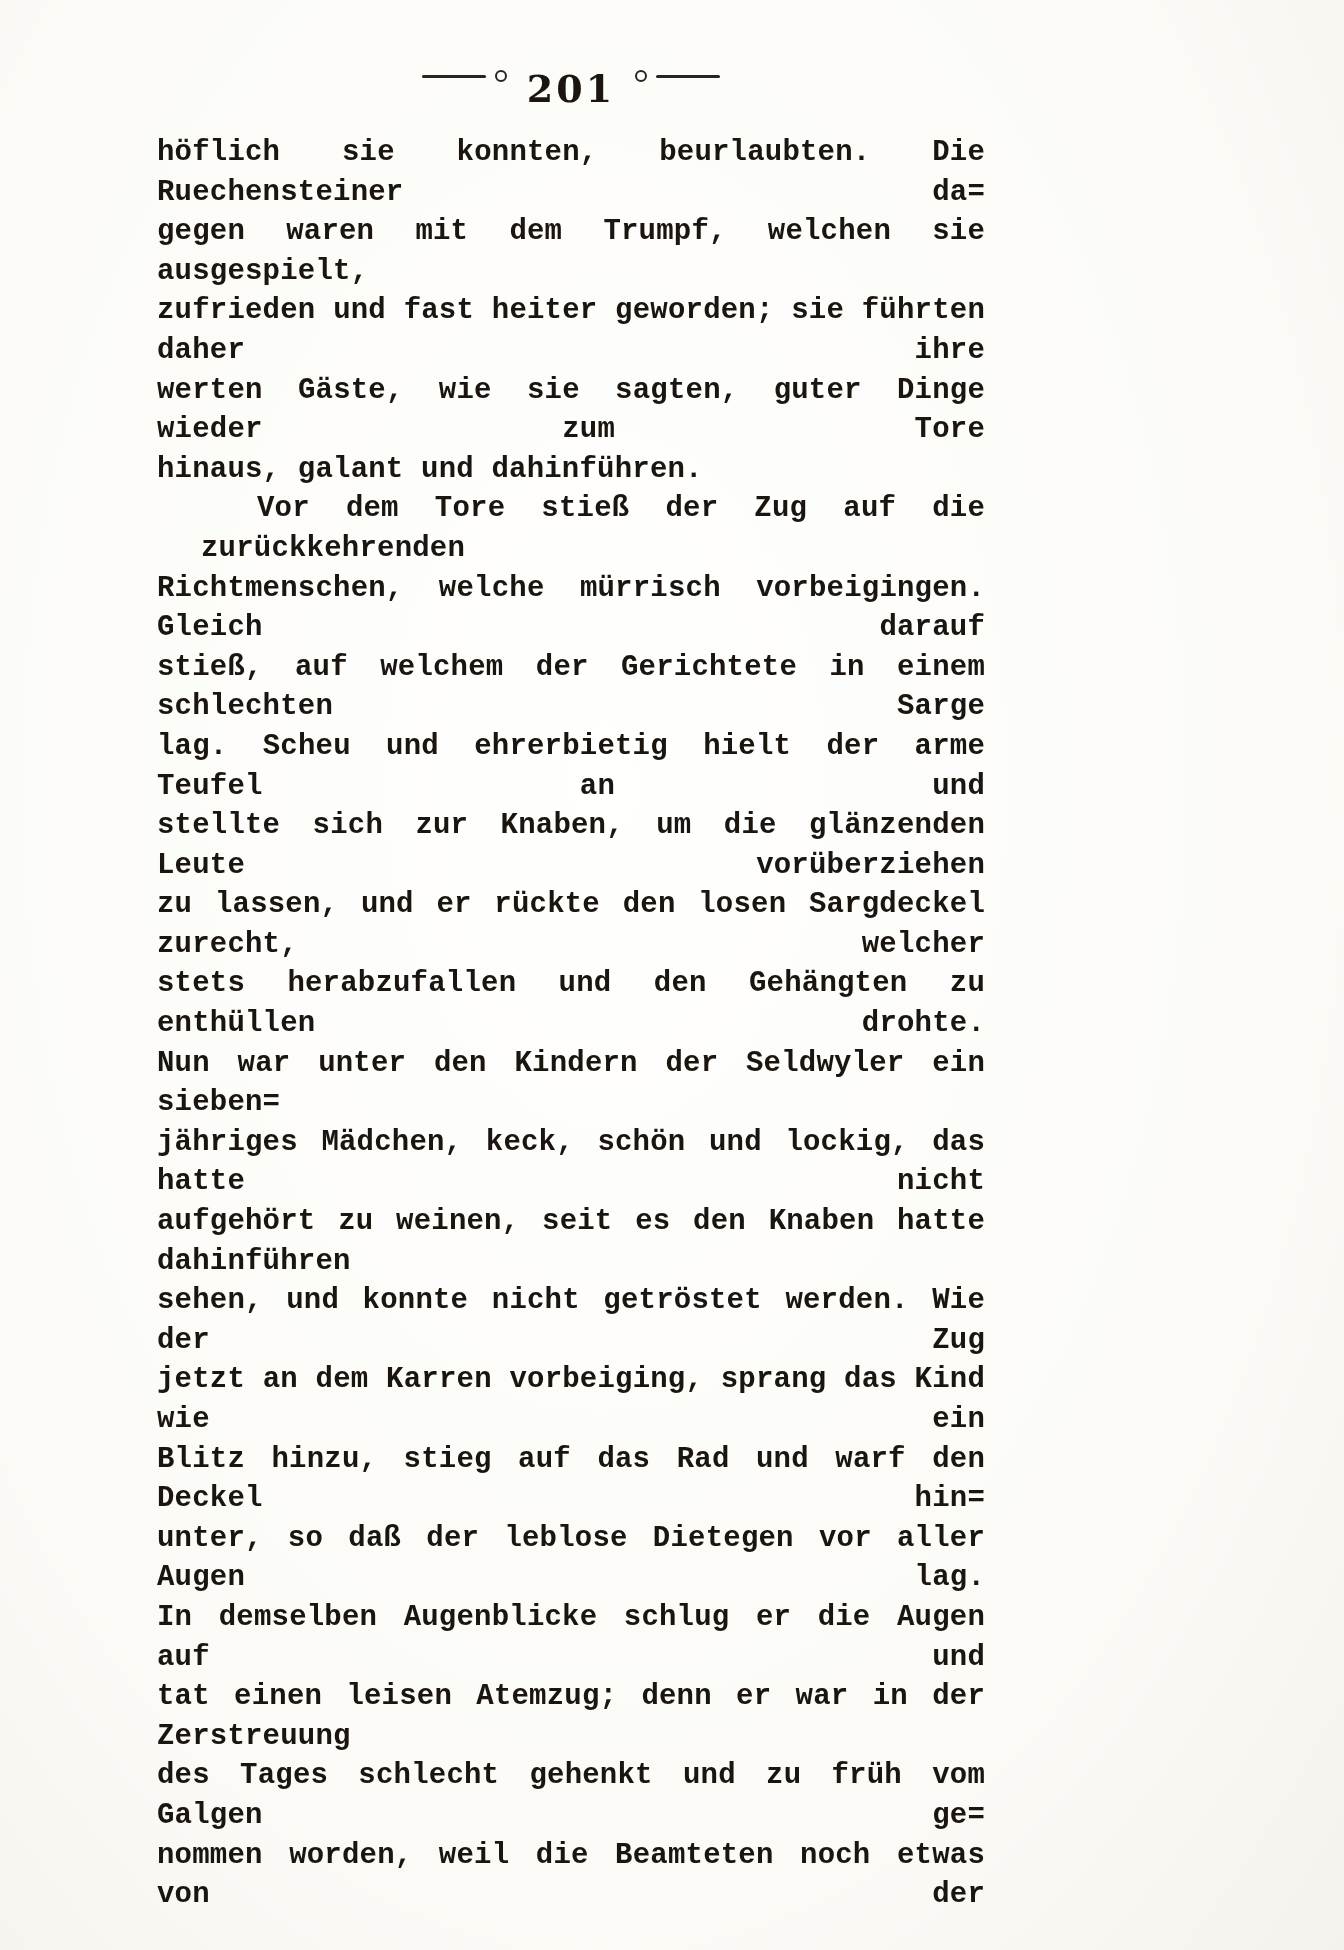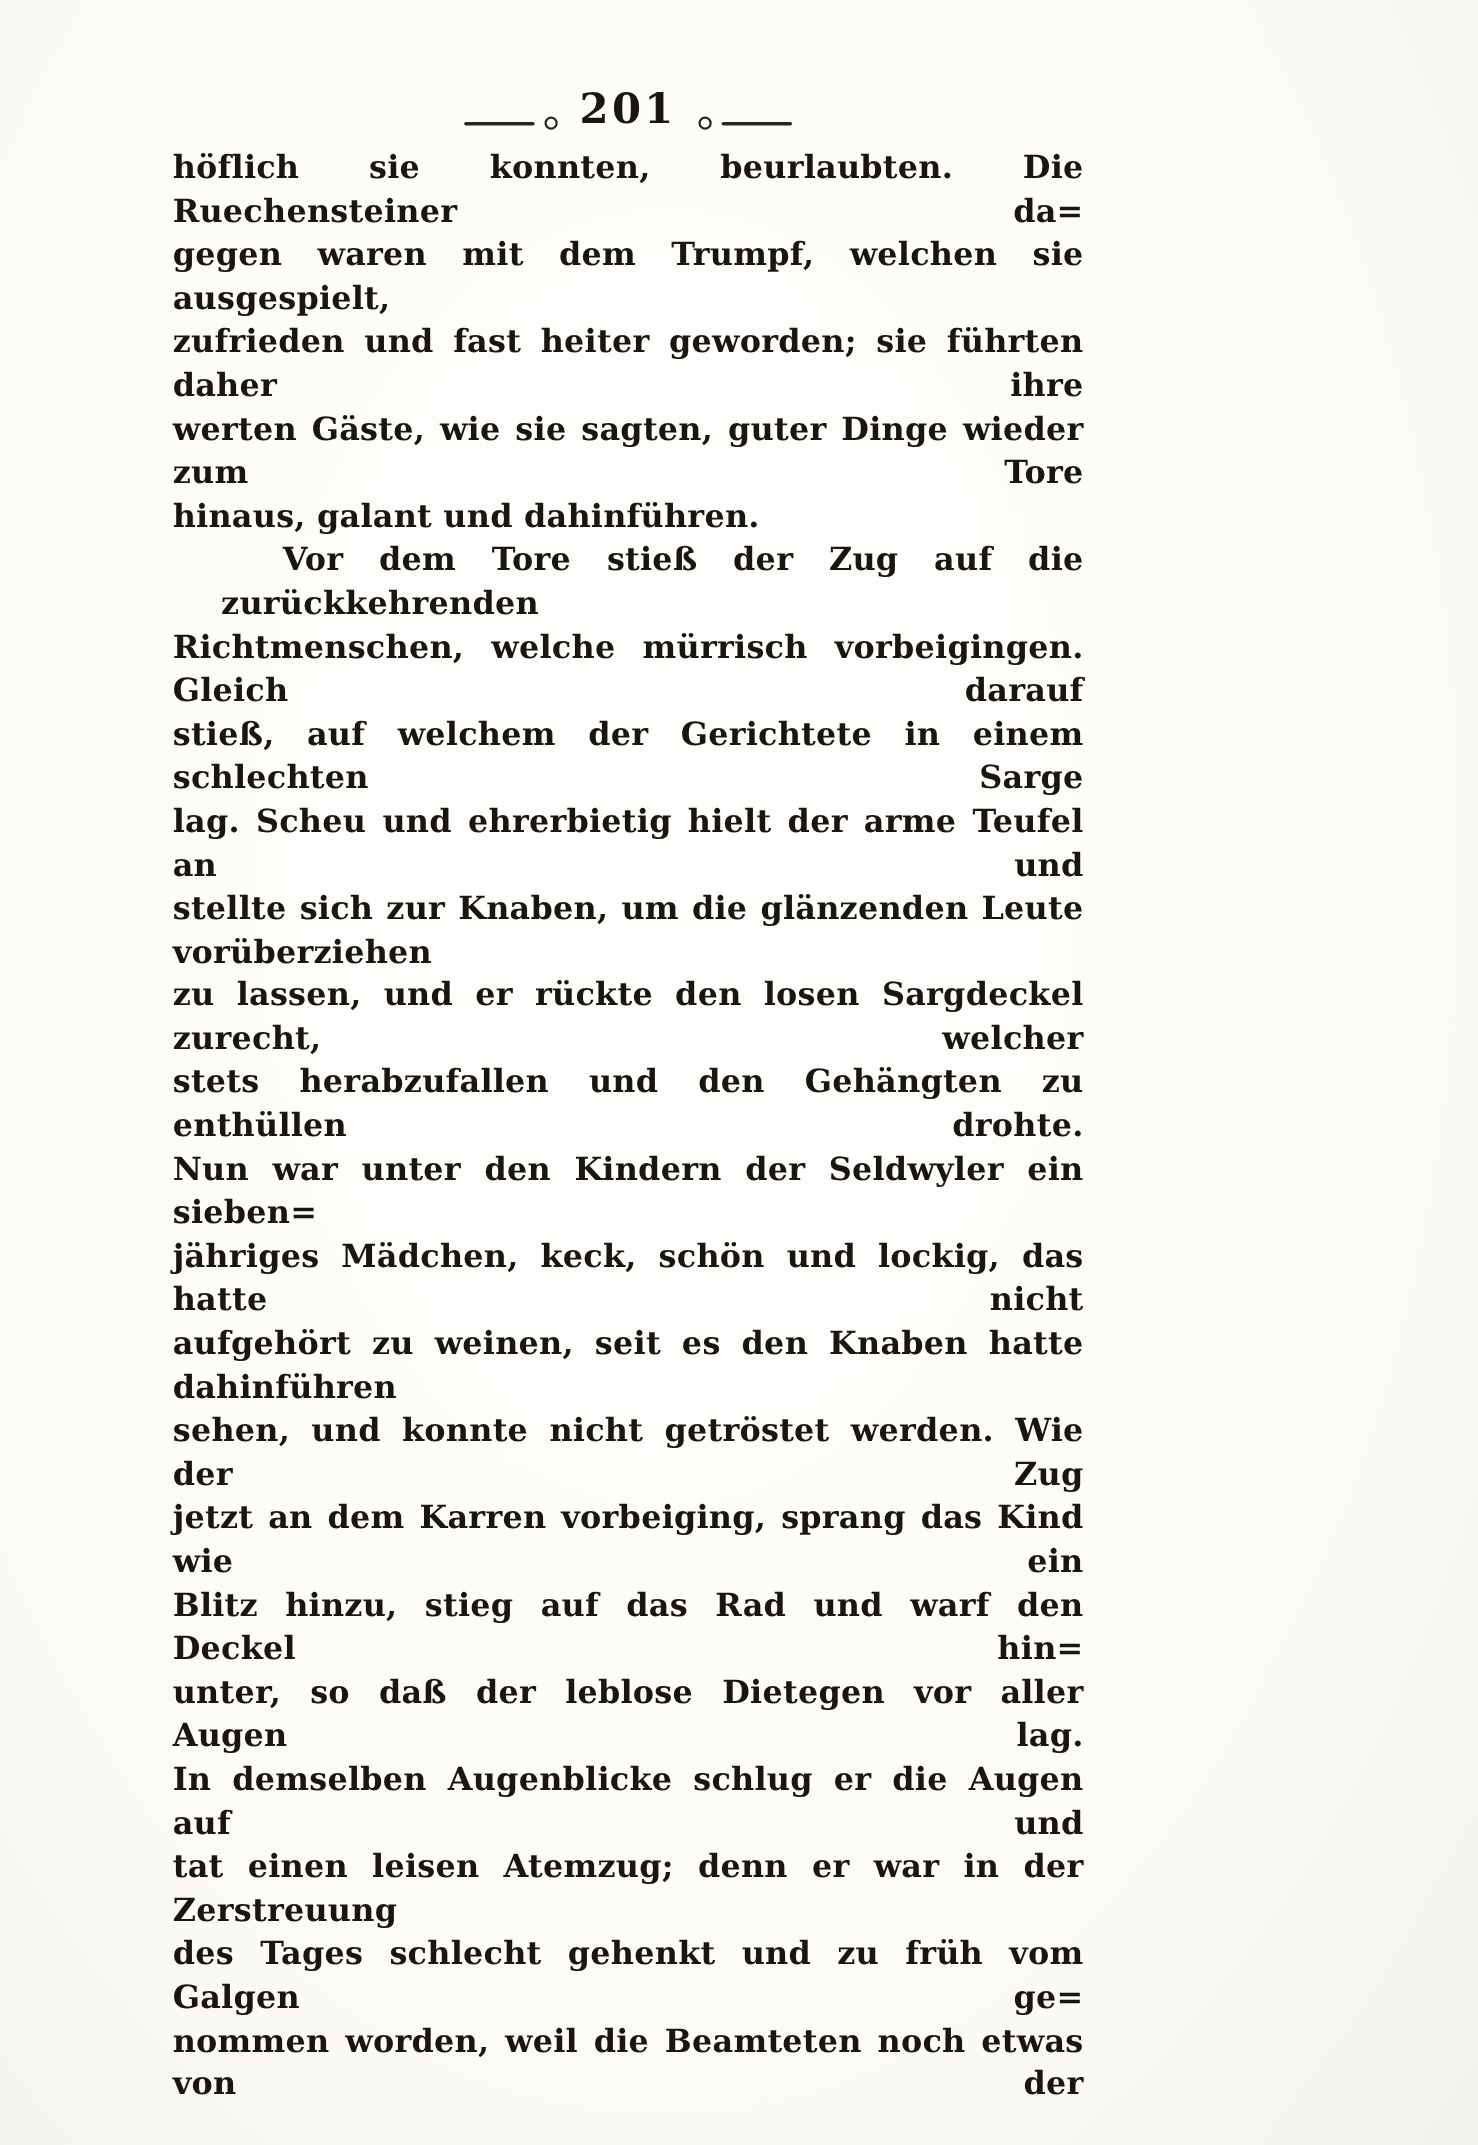--- a/index.html
+++ b/index.html
@@ -19,21 +19,21 @@
     color: #1b1510;
   }
   
   .header {
     position: absolute;
     top: 70px;
     left: 157px;
     width: 828px;
     height: 48px;
     display: flex;
-    align-items: flex-end;
+    align-items: flex-start;
     justify-content: center;
     gap: 16px;
   }
   .page-number {
     font-size: 38px;
     font-weight: bold;
     letter-spacing: 3px;
     line-height: 1;
     padding: 0 4px;
   }
@@ -65,20 +65,21 @@
   }
   .line {
     font-size: 29px;
     font-weight: bold;
     line-height: 39.6px;
     white-space: normal;
     text-align: justify;
     text-align-last: justify;
     text-justify: inter-word;
     letter-spacing: 0.2px;
+    font-family: Liberation Mono, monospace;
   }
   .line.indent { text-indent: 56px; margin-left: 44px; }
   .line.no-justify { text-align-last: left; }
 </style>
 </head>
 <body>
 
 <div class="page">
 
   <div class="header">

